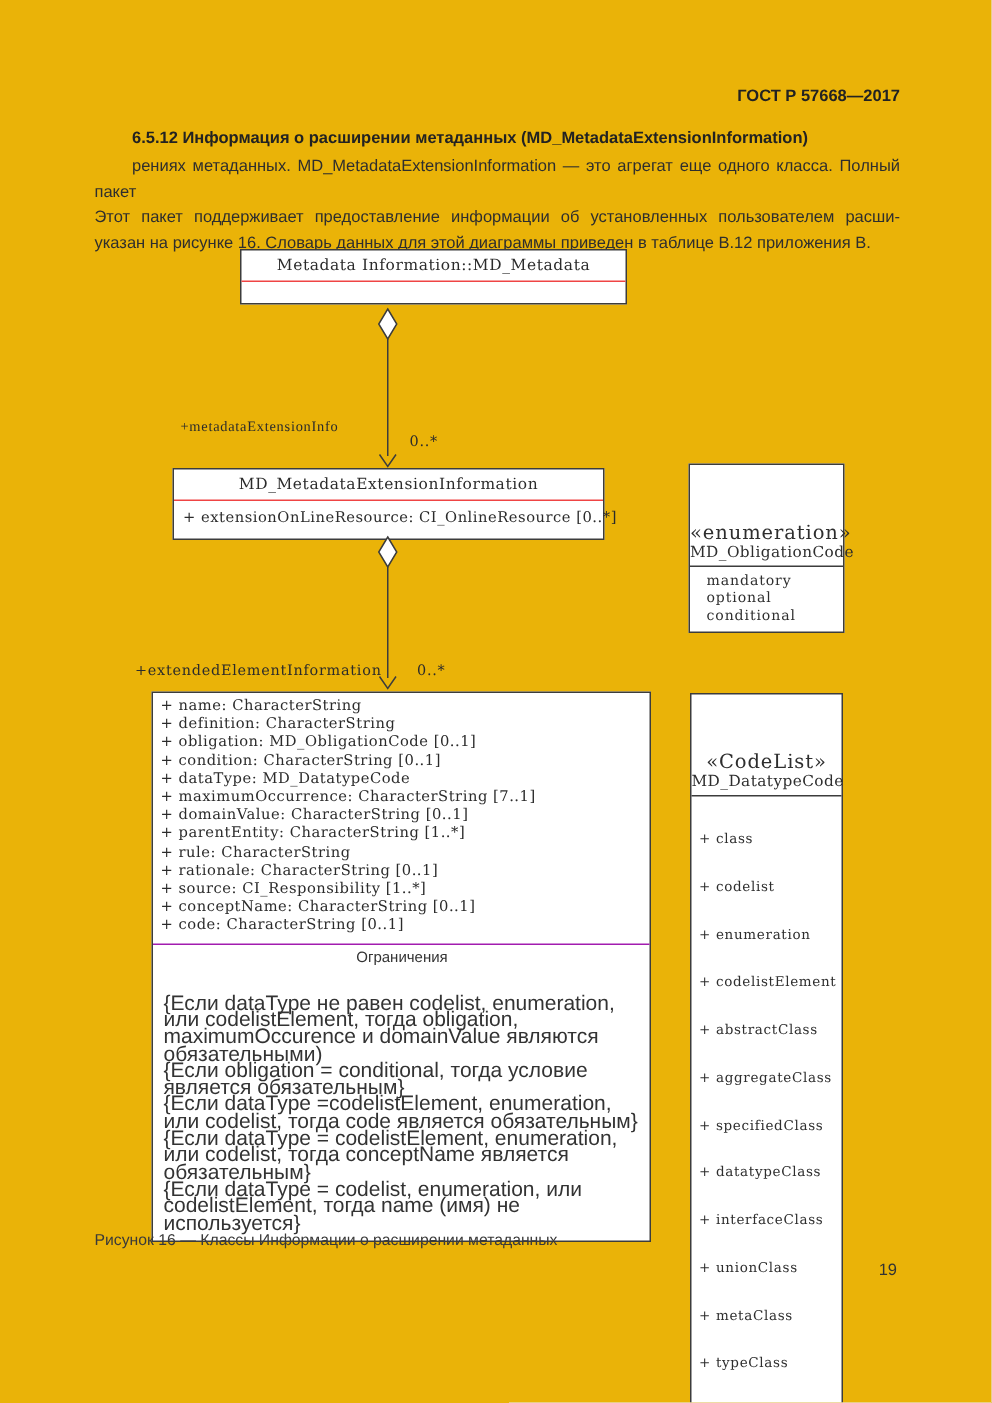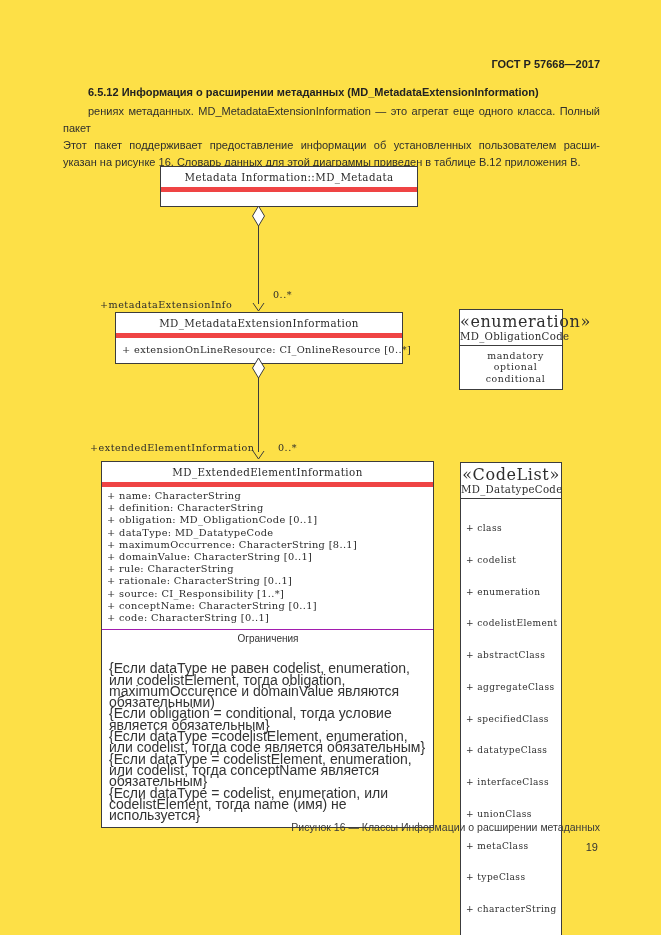--- a/index.html
+++ b/index.html
@@ -1,68 +1,68 @@
 <!DOCTYPE html>
 <html><head>
 <meta charset="utf-8">
 <style>
   html,body { margin:0; padding:0; background:#e8e8e8; }
   .page {
     position:relative; width:661px; height:935px; margin:0 auto;
-    background:#fde047; font-family:"Liberation Sans", sans-serif; color:#2e2e2e;
+    background:#eab308; font-family:"Liberation Sans", sans-serif; color:#2e2e2e;
     overflow:hidden;
   }
   .abs { position:absolute; }
 
   
   .gost-header { top:58px; right:61px; font-size:11px; font-weight:bold; color:#222; }
   .section-heading { top:86px; left:88px; font-size:11px; font-weight:bold; color:#222; }
   .body-paragraph { top:103px; left:63px; width:537px; font-size:11px; line-height:17px; }
   .body-line { text-align:justify; text-align-last:justify; }
   .body-line:first-child { text-indent:25px; }
   .body-line:last-child { text-align-last:left; }
-  .figure-caption { top:821px; left:63px; width:537px; text-align:right; font-size:10.5px; color:#3a3a3a; }
+  .figure-caption { top:821px; left:63px; width:537px; text-align:left; font-size:10.5px; color:#3a3a3a; }
   .page-number { top:841px; right:63px; font-size:11px; color:#333; }
 
   
   .uml-box { border:1px solid #3c3c3c; background:#fff;
              font-family:"DejaVu Serif", serif; color:#2b2b2b; }
   .uml-title { text-align:center; font-size:10.3px; letter-spacing:0.4px;
-               padding:4px 2px 4px 2px; border-bottom:5px solid #ef4444; white-space:nowrap; }
+               padding:4px 2px 4px 2px; border-bottom:1px solid #ef4444; white-space:nowrap; }
   .uml-empty { height:14px; }
   .attr-list { padding:4px 4px 4px 6px; }
   .attr-item { font-size:9.8px; letter-spacing:0.35px; line-height:12.2px; white-space:nowrap; }
 
   .box-a { left:160px; top:166px; width:256px; }
   .box-b { left:115px; top:312px; width:286px; }
   .box-b .attr-item { line-height:12px; padding:2px 0 3px 0; }
 
   .box-c { left:101px; top:461px; width:331px; }
   .box-c .attr-list { padding:3px 4px 5px 5px; border-bottom:1px solid #a21caf; }
   .constraints { font-family:"Liberation Sans", sans-serif; padding:2px 6px 6px 7px; }
   .constraints-title { text-align:center; font-size:10px; color:#333; margin:1px 0 19px 0; }
   .constraint-item { font-size:14px; line-height:11.3px; color:#333; }
 
   .side-box { font-family:"DejaVu Serif", serif; border:1px solid #3c3c3c; background:#fff; }
   .side-head { text-align:center; border-bottom:1px solid #3c3c3c; padding:2px 0 3px 0; }
-  .side-stereo { font-size:16px; letter-spacing:0.6px; }
+  .side-stereo { font-size:13px; letter-spacing:0.6px;margin-top:36px; }
   .side-name { font-size:10.2px; letter-spacing:0.3px; }
   .enum-box { left:459px; top:309px; width:102px; }
-  .enum-box .val-item { font-size:9.4px; letter-spacing:0.6px; line-height:11.4px;text-align:center; }
+  .enum-box .val-item { font-size:9.4px; letter-spacing:0.6px; line-height:11.4px; }
   .enum-box .val-list { padding:4px 2px 5px 11px; }
   .code-box { left:460px; top:462px; width:100px; }
   .code-box .val-list { padding:4px 1px 5px 5px; }
   .code-box .val-item { font-size:9px; letter-spacing:0.45px; line-height:11.75px; white-space:nowrap;margin-top:20px; }
   .code-box .val-item::before, .enum-plus::before { content:""; }
 
   
   .vline { width:0; border-left:1px solid #3c3c3c; }
   .conn-label { font-family:"DejaVu Serif", serif; font-size:9.6px; letter-spacing:0.5px;
                 color:#2b2b2b; white-space:nowrap; }
-  .role-1 { left:100px; top:299px; width:146px; text-align:left; }
+  .role-1 { left:100px; top:279px; width:146px; text-align:center;font-family:Liberation Serif, serif; }
   .mult-1 { left:273px; top:289px; }
   .role-2 { left:90px;  top:442px; width:160px; text-align:right; }
   .mult-2 { left:278px; top:442px; }
 </style>
 </head>
 <body>
 
 <div class="page">
 
   <div class="abs gost-header">ГОСТ Р 57668—2017</div>
@@ -111,28 +111,29 @@
     <polygon points="7.5,1 13.5,11 7.5,21 1.5,11" fill="#ffffff" stroke="#3c3c3c" stroke-width="1"></polygon>
   </svg>
   <div class="abs vline" style="left:258px; top:378px; height:74px;"></div>
   <svg class="abs" style="left:252px; top:450px;" width="13" height="10">
     <path d="M1,1 L6.5,9 L12,1" fill="none" stroke="#3c3c3c" stroke-width="1"></path>
   </svg>
   <div class="abs conn-label role-2">+extendedElementInformation</div>
   <div class="abs conn-label mult-2">0..*</div>
 
   <div class="abs uml-box box-c">
-    <div class="uml-title">MD_ExtendedElementInformation</div>
     <div class="attr-list">
         <div class="attr-item">+  name: CharacterString</div>
         <div class="attr-item">+  definition: CharacterString</div>
         <div class="attr-item">+  obligation: MD_ObligationCode [0..1]</div>
+        <div class="attr-item">+  condition: CharacterString [0..1]</div>
         <div class="attr-item">+  dataType: MD_DatatypeCode</div>
-        <div class="attr-item">+  maximumOccurrence: CharacterString [8..1]</div>
+        <div class="attr-item">+  maximumOccurrence: CharacterString [7..1]</div>
         <div class="attr-item">+  domainValue: CharacterString  [0..1]</div>
+        <div class="attr-item">+  parentEntity: CharacterString [1..*]</div>
         <div class="attr-item">+  rule: CharacterString</div>
         <div class="attr-item">+  rationale: CharacterString [0..1]</div>
         <div class="attr-item">+  source: CI_Responsibility [1..*]</div>
         <div class="attr-item">+  conceptName: CharacterString [0..1]</div>
         <div class="attr-item">+  code: CharacterString [0..1]</div>
       </div>
     <div class="constraints">
       <div class="constraints-title">Ограничения</div>
       <div>
           <div class="constraint-item">{Если dataType не равен codelist, enumeration, или codelistElement, тогда obligation, maximumOccurence и domainValue являются обязательными)</div>

